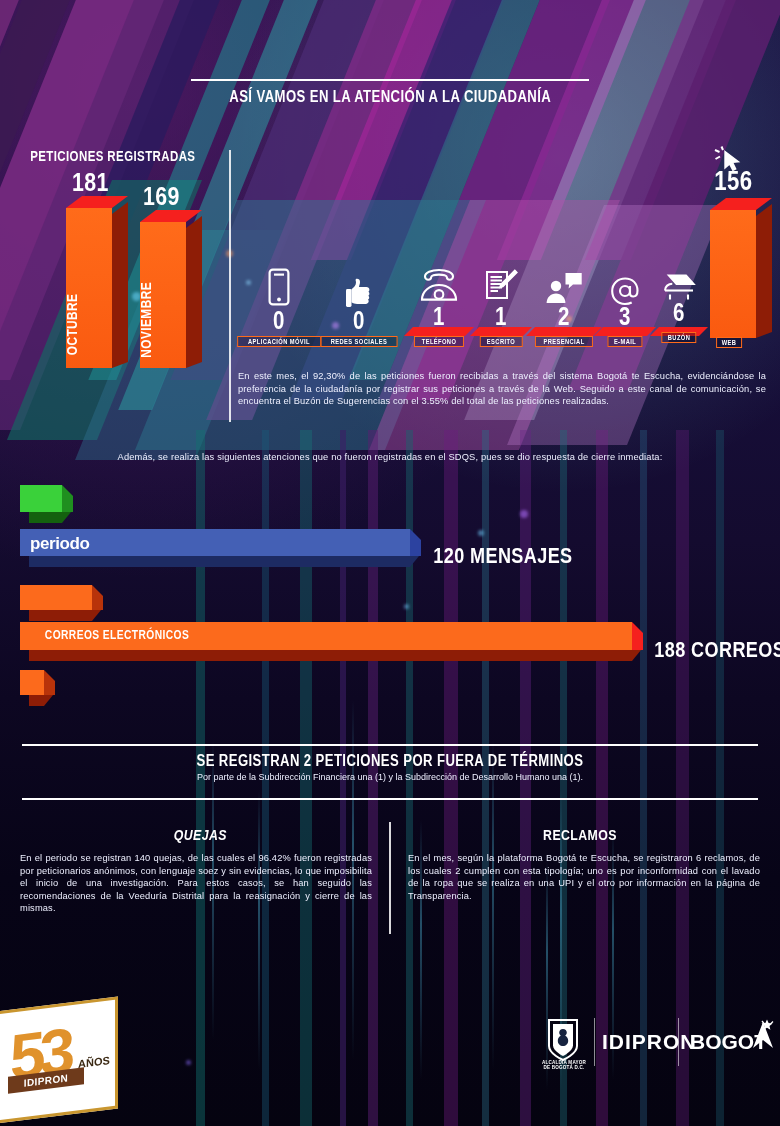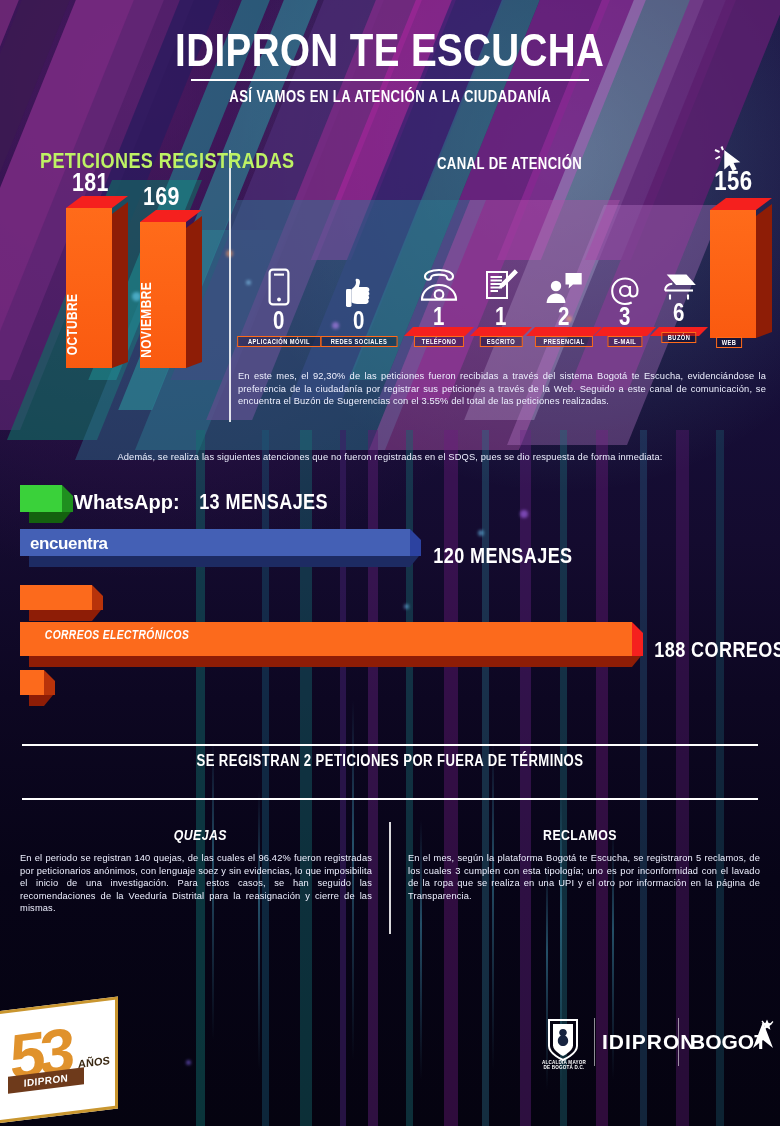--- a/index.html
+++ b/index.html
@@ -87,21 +87,21 @@
 
   
   .vdivider {
     position:absolute; width:2px;
     background:rgba(255,255,255,.85);
   }
 
   
   #peticiones-title {
     position:absolute; left:12px; top:148px; width:208px; text-align:left;
-    font-size:22px; font-weight:bold; color:#bef264; white-space:nowrap;
+    font-size:14px; font-weight:bold; color:#ffffff; white-space:nowrap;
   }
   .v-bar-wrap { position:absolute; }
   .v-bar-front {
     position:absolute; left:0; bottom:0;
     background: linear-gradient(180deg,#ff6b1a 0%, #fa5a10 100%);
   }
   .v-bar-side {
     position:absolute; bottom:0;
     background: #8e1d06;
     clip-path: polygon(0 12px, 100% 0, 100% calc(100% - 6px), 0 100%);
@@ -300,23 +300,20 @@
     <div class="dot" style="left:332px;top:322px;width:7px;height:7px;background:#c98bff"></div>
     <div class="dot" style="left:566px;top:316px;width:6px;height:6px;background:#ffb070"></div>
     <div class="dot" style="left:520px;top:510px;width:8px;height:8px;background:#b070ff"></div>
     <div class="dot" style="left:478px;top:530px;width:6px;height:6px;background:#6fd0ff"></div>
     <div class="dot" style="left:584px;top:630px;width:7px;height:7px;background:#c07cff"></div>
     <div class="dot" style="left:404px;top:604px;width:5px;height:5px;background:#77c8ff"></div>
     <div class="dot" style="left:186px;top:1060px;width:5px;height:5px;background:#8a6cff"></div>
   </div>
 
   <div id="header">
-    <div id="main-title">
-      <span class="cond">IDIPRON TE ESCUCHA</span>
-    </div>
     <div id="title-rule"></div>
     <div id="subtitle">
       <span class="cond">ASÍ VAMOS EN LA ATENCIÓN A LA CIUDADANÍA</span>
     </div>
   </div>
 
   <div class="vdivider" style="left:229px;top:150px;height:272px;"></div>
 
   <div id="peticiones-title">
     <span class="cond">PETICIONES REGISTRADAS</span>
@@ -340,23 +337,20 @@
     <div class="v-bar-side" style="left:46px;width:16px;height:152px;"></div>
     <div class="v-bar-label" style="left:14px;top:140px;">
       <span class="cond">NOVIEMBRE</span>
     </div>
   </div>
   <div class="v-bar-value" style="left:139px;top:181px;">
     <span class="cond">169</span>
   </div>
 
 
-  <div id="canal-title">
-    <span class="cond">CANAL DE ATENCIÓN</span>
-  </div>
 
   <div class="channel" style="left:240px;top:268px;width:78px;height:84px;">
     <div class="channel-icon" style="top:0;">
       <svg width="22" height="38" viewBox="0 0 22 38" fill="none" stroke="#fff" stroke-width="2.2">
         <rect x="1.6" y="1.6" width="18.8" height="34.8" rx="3.2"></rect>
         <line x1="6" y1="6.6" x2="16" y2="6.6"></line>
         <circle cx="11" cy="31.5" r="1.9" fill="#fff" stroke="none"></circle>
       </svg>
     </div>
     <div class="channel-value" style="top:38px;font-size:25px;">
@@ -486,48 +480,45 @@
     <div class="v-bar-top" style="left:0;top:0;width:62px;height:12px;"></div>
     <div class="v-bar-front" style="width:46px;height:128px;"></div>
     <div class="v-bar-side" style="left:46px;width:16px;height:134px;"></div>
   </div>
   <div class="channel-label" style="left:729px;top:337px;">
     <span class="cond">WEB</span>
   </div>
 
   <p class="para" style="position:absolute;left:238px;top:370px;width:528px;">En este mes, el 92,30% de las peticiones fueron recibidas a través del sistema Bogotá te Escucha, evidenciándose la preferencia de la ciudadanía por registrar sus peticiones a través de la Web. Seguido a este canal de comunicación, se encuentra el Buzón de Sugerencias con el 3.55% del total de las peticiones realizadas.</p>
 
-  <div id="ademas">Además, se realiza las siguientes atenciones que no fueron registradas en el SDQS, pues se dio respuesta de forma inmediata:</div>
+  <div id="ademas">Además, se realiza las siguientes atenciones que no fueron registradas en el SDQS, pues se dio respuesta de cierre inmediata:</div>
 
   <div class="h-bar-wrap" style="left:20px;top:485px;width:42px;height:27px;">
     <div class="h-bar-front" style="background:#3ad13a;"></div>
     <div class="h-bar-cap" style="background:#1f8f1f;"></div>
     <div class="h-bar-shadow" style="background:#14610f;width:42px;"></div>
   </div>
-  <div class="h-bar-caption" style="left:74px;top:489px;font-size:20px;">
-    <span>WhatsApp</span><span>: </span><span class="cond" style="font-size:22px">13 MENSAJES</span>
-  </div>
 
   <div class="h-bar-wrap" style="left:20px;top:529px;width:390px;height:27px;">
     <div class="h-bar-front" style="background:#4460b5;"></div>
     <div class="h-bar-cap" style="background:#2c42a0;"></div>
     <div class="h-bar-shadow" style="background:#1d2b63;width:390px;"></div>
-    <div class="h-bar-text" style="left:10px;top:5px;font-size:17px;letter-spacing:-.4px;">encuentra</div>
+    <div class="h-bar-text" style="left:10px;top:5px;font-size:17px;letter-spacing:-.4px;">periodo</div>
   </div>
   <div class="h-bar-caption" style="left:418px;top:543px;font-size:22px;">
     <span class="cond">120 MENSAJES</span>
   </div>
 
   <div class="h-bar-wrap" style="left:20px;top:585px;width:72px;height:25px;">
     <div class="h-bar-front" style="background:#fc6a1c;"></div>
     <div class="h-bar-cap" style="background:#b8330a;"></div>
     <div class="h-bar-shadow" style="background:#8e1d06;width:72px;"></div>
   </div>
 
-  <div class="h-bar-wrap" style="left:20px;top:622px;width:612px;height:34px;font-style:italic;">
+  <div class="h-bar-wrap" style="left:20px;top:622px;width:612px;height:28px;">
     <div class="h-bar-front" style="background:#fc6a1c;"></div>
     <div class="h-bar-cap" style="background:#f5201e;"></div>
     <div class="h-bar-shadow" style="background:#8e1d06;width:612px;"></div>
     <div class="h-bar-text" style="left:9px;top:6px;font-size:12.5px;">
       <span class="cond">CORREOS ELECTRÓNICOS</span>
     </div>
   </div>
   <div class="h-bar-caption" style="left:640px;top:637px;font-size:22px;">
     <span class="cond">188 CORREOS</span>
   </div>
@@ -535,33 +526,34 @@
   <div class="h-bar-wrap" style="left:20px;top:670px;width:24px;height:25px;">
     <div class="h-bar-front" style="background:#fc6a1c;"></div>
     <div class="h-bar-cap" style="background:#b8330a;"></div>
     <div class="h-bar-shadow" style="background:#8e1d06;width:24px;"></div>
   </div>
 
   <div class="hrule" style="left:22px;top:744px;width:736px;"></div>
   <div id="banner-title">
     <span class="cond">SE REGISTRAN 2 PETICIONES POR FUERA DE TÉRMINOS</span>
   </div>
+  <div id="banner-sub">Por parte de la Subdirección Financiera una (1) y la Subdirección de Desarrollo Humano una (1).</div>
   <div class="hrule" style="left:22px;top:798px;width:736px;"></div>
 
   <div class="vdivider" style="left:389px;top:822px;height:112px;"></div>
 
   <div class="col-title" style="left:20px;top:826px;width:360px;font-style:italic;">
     <span class="cond">QUEJAS</span>
   </div>
   <p class="para" style="position:absolute;left:20px;top:852px;width:352px;">En el periodo se registran 140 quejas, de las cuales el 96.42% fueron registradas por peticionarios anónimos, con lenguaje soez y sin evidencias, lo que imposibilita el inicio de una investigación. Para estos casos, se han seguido las recomendaciones de la Veeduría Distrital para la reasignación y cierre de las mismas.</p>
 
   <div class="col-title" style="left:400px;top:826px;width:360px;">
     <span class="cond">RECLAMOS</span>
   </div>
-  <p class="para" style="position:absolute;left:408px;top:852px;width:352px;">En el mes, según la plataforma Bogotá te Escucha, se registraron 5 reclamos, de los cuales 3 cumplen con esta tipología; uno es por inconformidad con el lavado de la ropa que se realiza en una UPI y el otro por información en la página de Transparencia.</p>
+  <p class="para" style="position:absolute;left:408px;top:852px;width:352px;">En el mes, según la plataforma Bogotá te Escucha, se registraron 6 reclamos, de los cuales 2 cumplen con esta tipología; uno es por inconformidad con el lavado de la ropa que se realiza en una UPI y el otro por información en la página de Transparencia.</p>
 
 
   <div id="logo53">
     <div class="plate"></div>
     <div class="l53-num" style="left:16px;top:18px;font-size:64px;letter-spacing:-6px;transform:skewY(-7deg);">
       <span>53</span>
     </div>
     <div style="position:absolute;left:84px;top:52px;font-size:11px;font-weight:bold;color:#3c2a14;transform:skewY(-7deg);">
       <span>AÑOS</span>
     </div>

